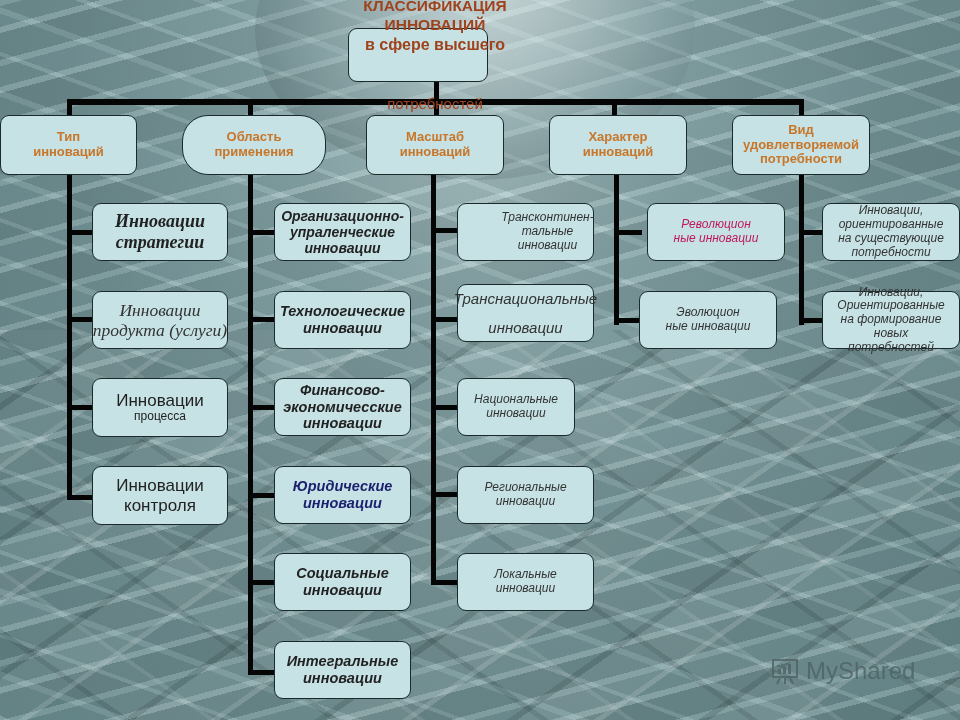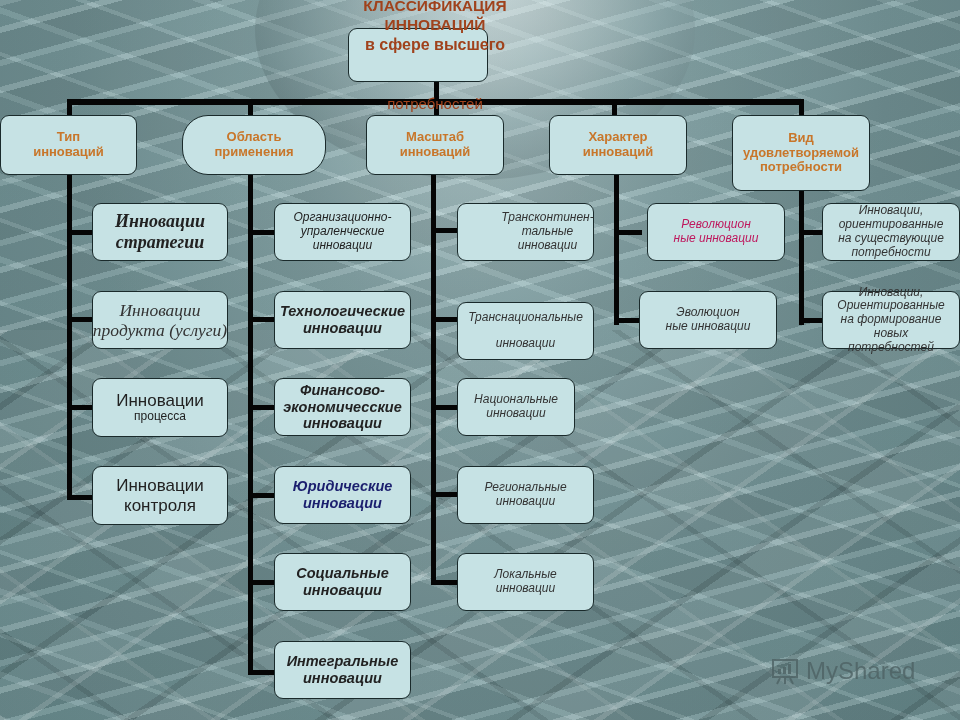--- a/index.html
+++ b/index.html
@@ -107,21 +107,21 @@
   <div>применения</div>
 </div>
 <div class="box hdr" style="left:366px;top:115px;width:138px;height:60px;">
   <div>Масштаб</div>
   <div>инноваций</div>
 </div>
 <div class="box hdr" style="left:549px;top:115px;width:138px;height:60px;">
   <div>Характер</div>
   <div>инноваций</div>
 </div>
-<div class="box hdr" style="left:732px;top:115px;width:138px;height:76px;text-align:right;">
+<div class="box hdr" style="left:732px;top:115px;width:138px;height:60px;text-align:right;">
   <div>Вид</div>
   <div>удовлетворяемой</div>
   <div>потребности</div>
 </div>
 
 <div class="box serif-it" style="left:92px;top:203px;width:136px;height:58px;font-weight:bold;font-size:18px;">
   <div>Инновации</div>
   <div>стратегии</div>
 </div>
 <div class="box serif-it" style="left:92px;top:291px;width:136px;height:58px;font-size:17.5px;color:#333;">
@@ -130,21 +130,21 @@
 </div>
 <div class="box" style="left:92px;top:378px;width:136px;height:59px;">
   <div style="font-size:17px;">Инновации</div>
   <div style="font-size:12px;">процесса</div>
 </div>
 <div class="box" style="left:92px;top:466px;width:136px;height:59px;font-size:17px;">
   <div>Инновации</div>
   <div>контроля</div>
 </div>
 
-<div class="box sans-it" style="left:274px;top:203px;width:137px;height:58px;font-weight:normal;font-size:12px;">
+<div class="box sans-it" style="left:274px;top:203px;width:137px;height:58px;font-weight:bold;font-size:14px;">
   <div>Организационно-</div>
   <div>упраленческие</div>
   <div>инновации</div>
 </div>
 <div class="box sans-it" style="left:274px;top:291px;width:137px;height:58px;font-weight:bold;font-size:14.5px;">
   <div>Технологические</div>
   <div>инновации</div>
 </div>
 <div class="box sans-it" style="left:274px;top:378px;width:137px;height:58px;font-weight:bold;font-size:14.5px;">
   <div>Финансово-</div>
@@ -162,21 +162,21 @@
 <div class="box sans-it" style="left:274px;top:641px;width:137px;height:58px;font-weight:bold;font-size:14.5px;">
   <div>Интегральные</div>
   <div>инновации</div>
 </div>
 
 <div class="box sans-it" style="left:457px;top:203px;width:137px;height:58px;font-size:12px;color:#333;padding-left:44px;">
   <div>Трансконтинен-</div>
   <div>тальные</div>
   <div>инновации</div>
 </div>
-<div class="box sans-it" style="left:457px;top:302px;width:137px;height:58px;font-size:12px;color:#333;gap:12px;">
+<div class="box sans-it" style="left:457px;top:284px;width:137px;height:58px;font-size:15px;color:#333;gap:12px;">
   <div>Транснациональные</div>
   <div>инновации</div>
 </div>
 <div class="box sans-it" style="left:457px;top:378px;width:118px;height:58px;font-size:12px;color:#333;">
   <div>Национальные</div>
   <div>инновации</div>
 </div>
 <div class="box sans-it" style="left:457px;top:466px;width:137px;height:58px;font-size:12px;color:#333;">
   <div>Региональные</div>
   <div>инновации</div>

